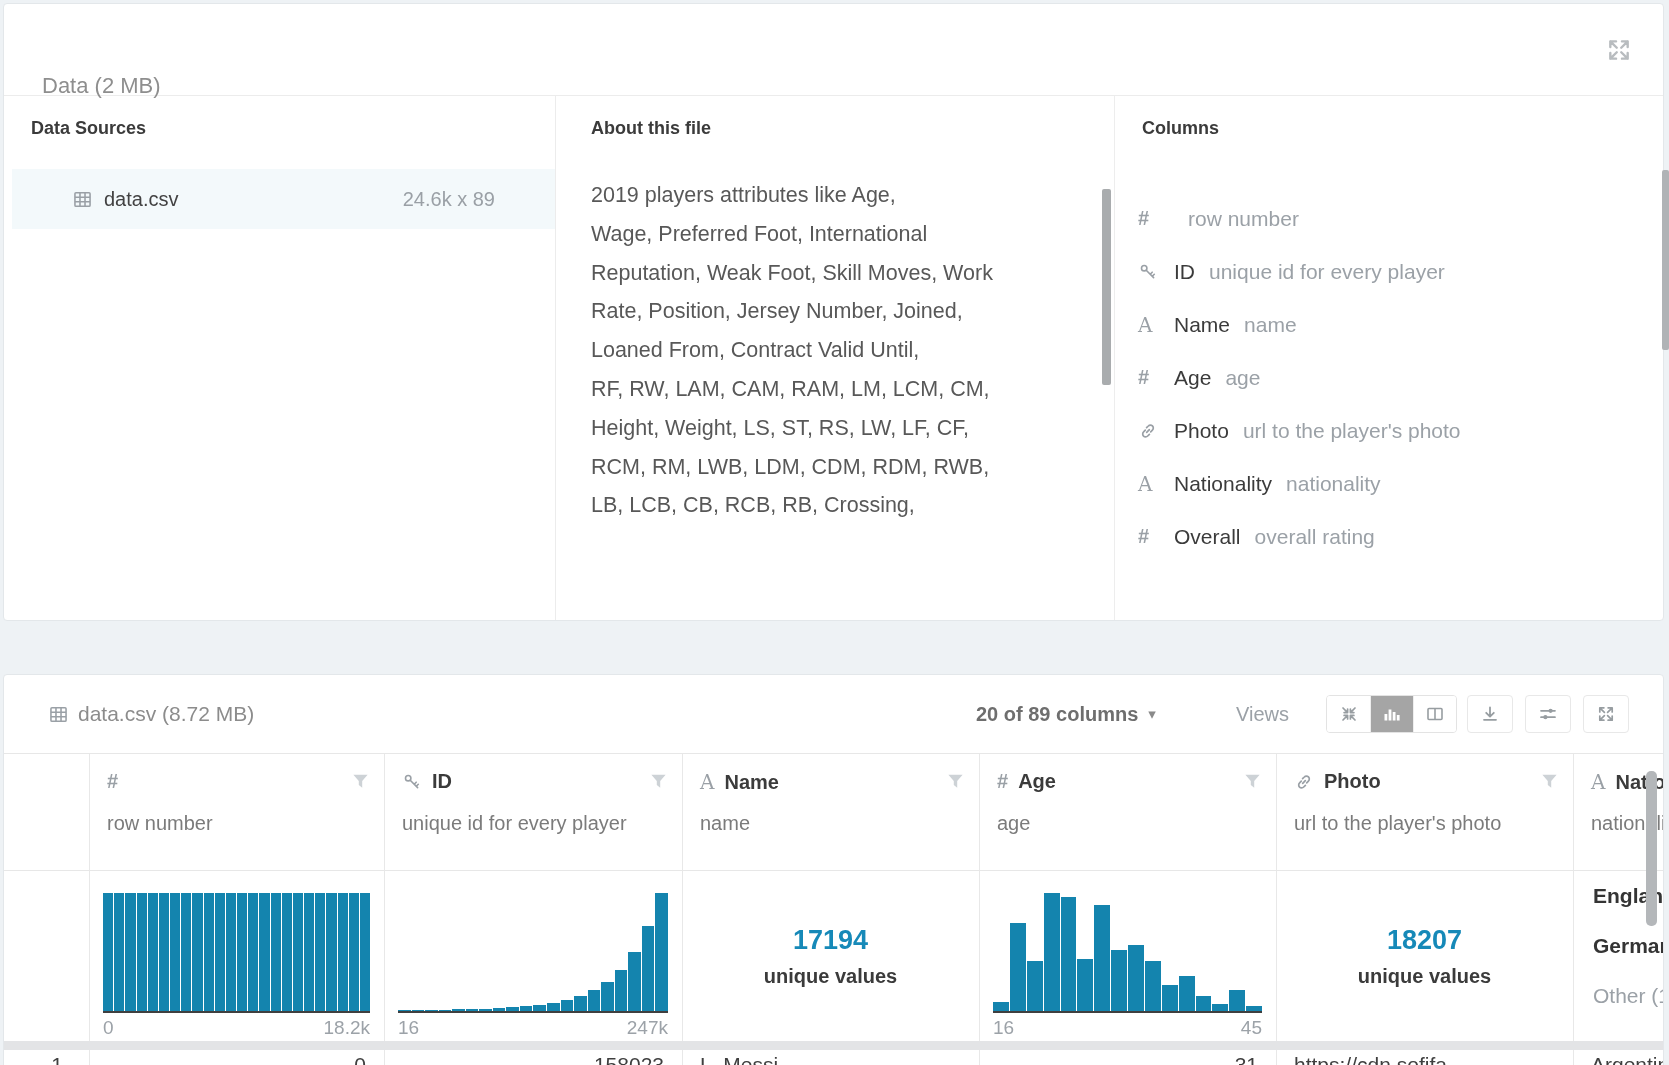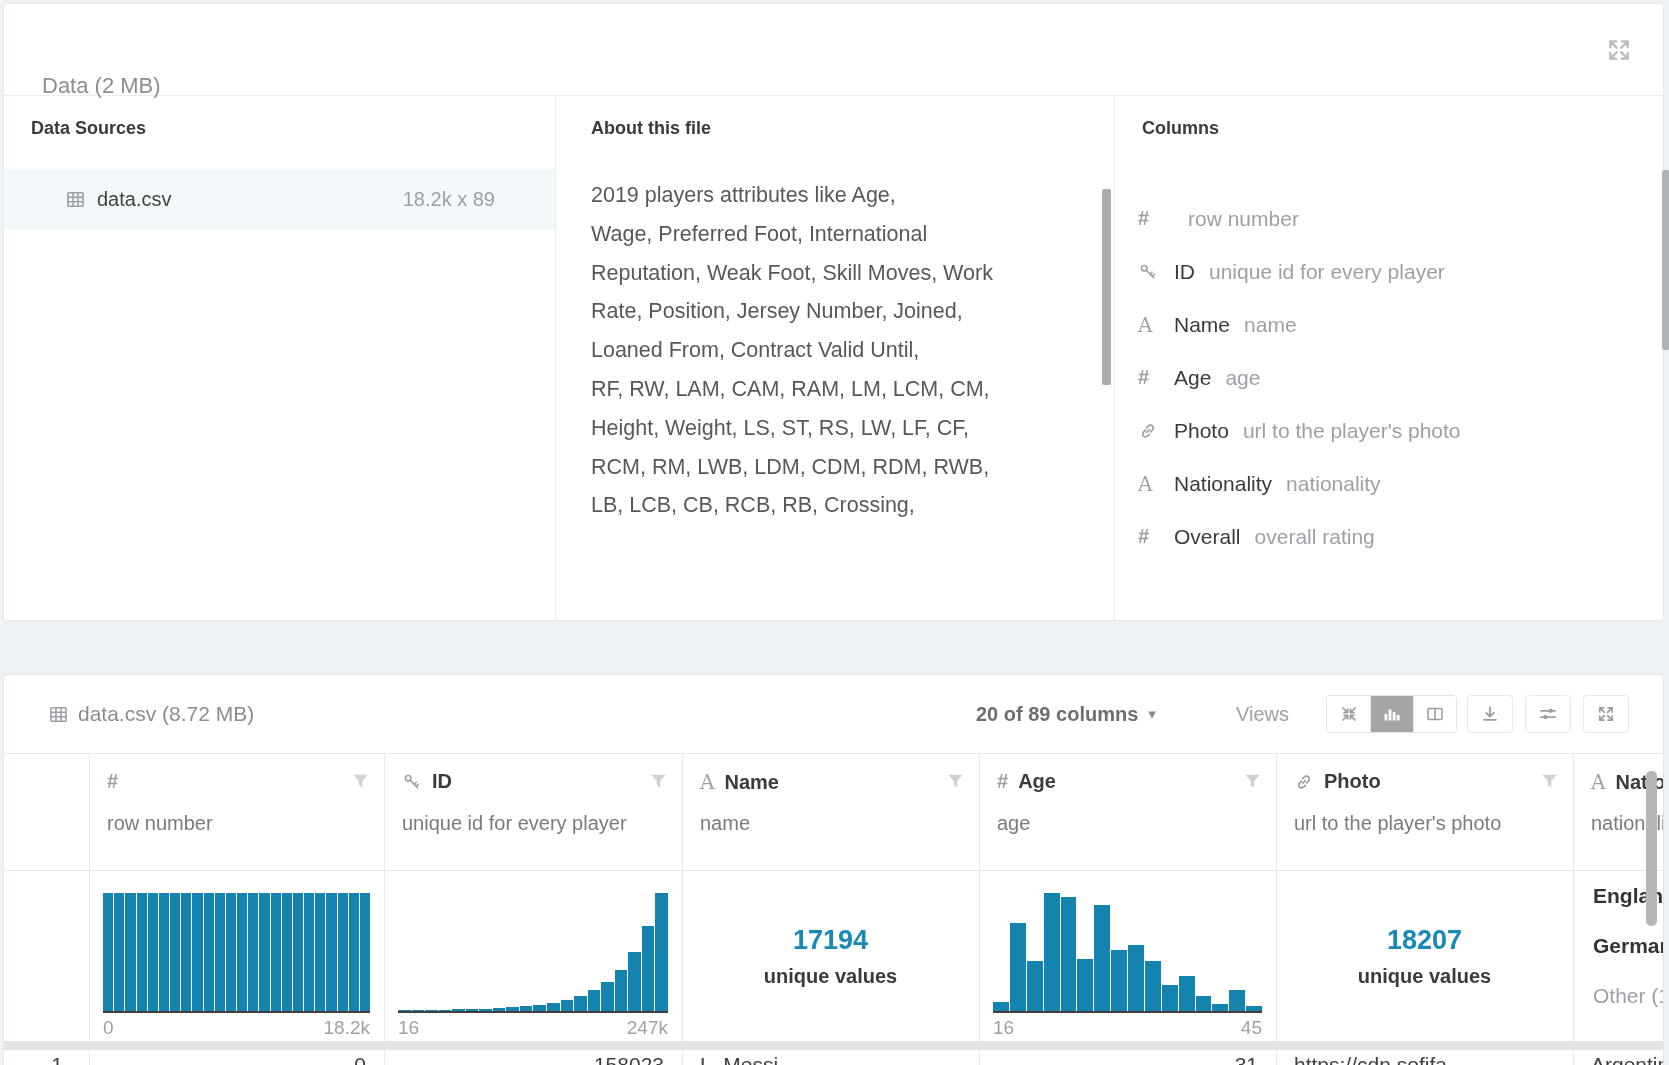--- a/index.html
+++ b/index.html
@@ -10,21 +10,21 @@
   
   #card1{left:3px;top:3px;width:1661px;height:618px;}
   .c1-header{position:absolute;left:0;top:0;right:0;height:92px;border-bottom:1px solid #ececec;}
   .c1-title{position:absolute;left:38px;top:0;height:92px;display:flex;align-items:center;
             font-size:22px;color:#8e8e8e;margin-top:36px;}
   .icon-btn{position:absolute;display:flex;align-items:center;justify-content:center;
             background:transparent;border:none;color:#b8bcbf;cursor:pointer;}
   .c1-expand{right:24px;top:26px;width:40px;height:40px;}
   .panel-heading{position:absolute;top:22px;font-size:18px;font-weight:700;color:#3b3b3b;}
   .sources{position:absolute;left:0;top:92px;width:552px;bottom:0;border-right:1px solid #ececec;}
-  .file-row{position:absolute;left:1px;top:73px;right:0;height:60px;background:#f3f9fb;cursor:pointer;}
+  .file-row{position:absolute;left:8px;top:73px;right:0;height:60px;background:#f3f9fb;cursor:pointer;}
   .file-icon{position:absolute;left:60px;top:0;height:60px;display:flex;align-items:center;color:#9aa0a6;}
   .file-name{position:absolute;left:92px;top:0;height:60px;display:flex;align-items:center;
              font-size:20px;color:#424242;}
   .file-dims{position:absolute;right:60px;top:0;height:60px;display:flex;align-items:center;
              font-size:20px;color:#9aa0a6;}
   .about{position:absolute;left:553px;top:92px;width:558px;bottom:0;border-right:1px solid #ededed;}
   .about-text{position:absolute;left:34px;top:80px;color:#585858;font-size:21.5px;line-height:38.8px;}
   .about-line{white-space:nowrap;}
   .v-thumb{position:absolute;background:#a9acae;border-radius:2px;}
   .about-thumb{left:545px;top:93px;width:9px;height:196px;}
@@ -105,21 +105,21 @@
     <div class="sources">
       <div class="panel-heading" style="left:27px">Data Sources</div>
       <div class="file-row">
         <span class="file-icon">
           <svg width="21" height="21" viewBox="0 0 20 20" fill="none" stroke="currentColor" stroke-width="1.5">
             <rect x="2.8" y="3.5" width="14.4" height="13" rx="1"></rect>
             <path d="M2.8 7.8h14.4M2.8 12.2h14.4M7.6 3.5v13M12.4 3.5v13"></path>
           </svg>
         </span>
         <span class="file-name">data.csv</span>
-        <span class="file-dims">18.2k x 89</span>
+        <span class="file-dims">24.6k x 89</span>
       </div>
     </div>
 
     <div class="about">
       <div class="panel-heading" style="left:34px">About this file</div>
       <div class="about-text">
           <div class="about-line">2019 players attributes like Age,</div>
           <div class="about-line">Wage, Preferred Foot, International</div>
           <div class="about-line">Reputation, Weak Foot, Skill Moves, Work</div>
           <div class="about-line">Rate, Position, Jersey Number, Joined,</div>

